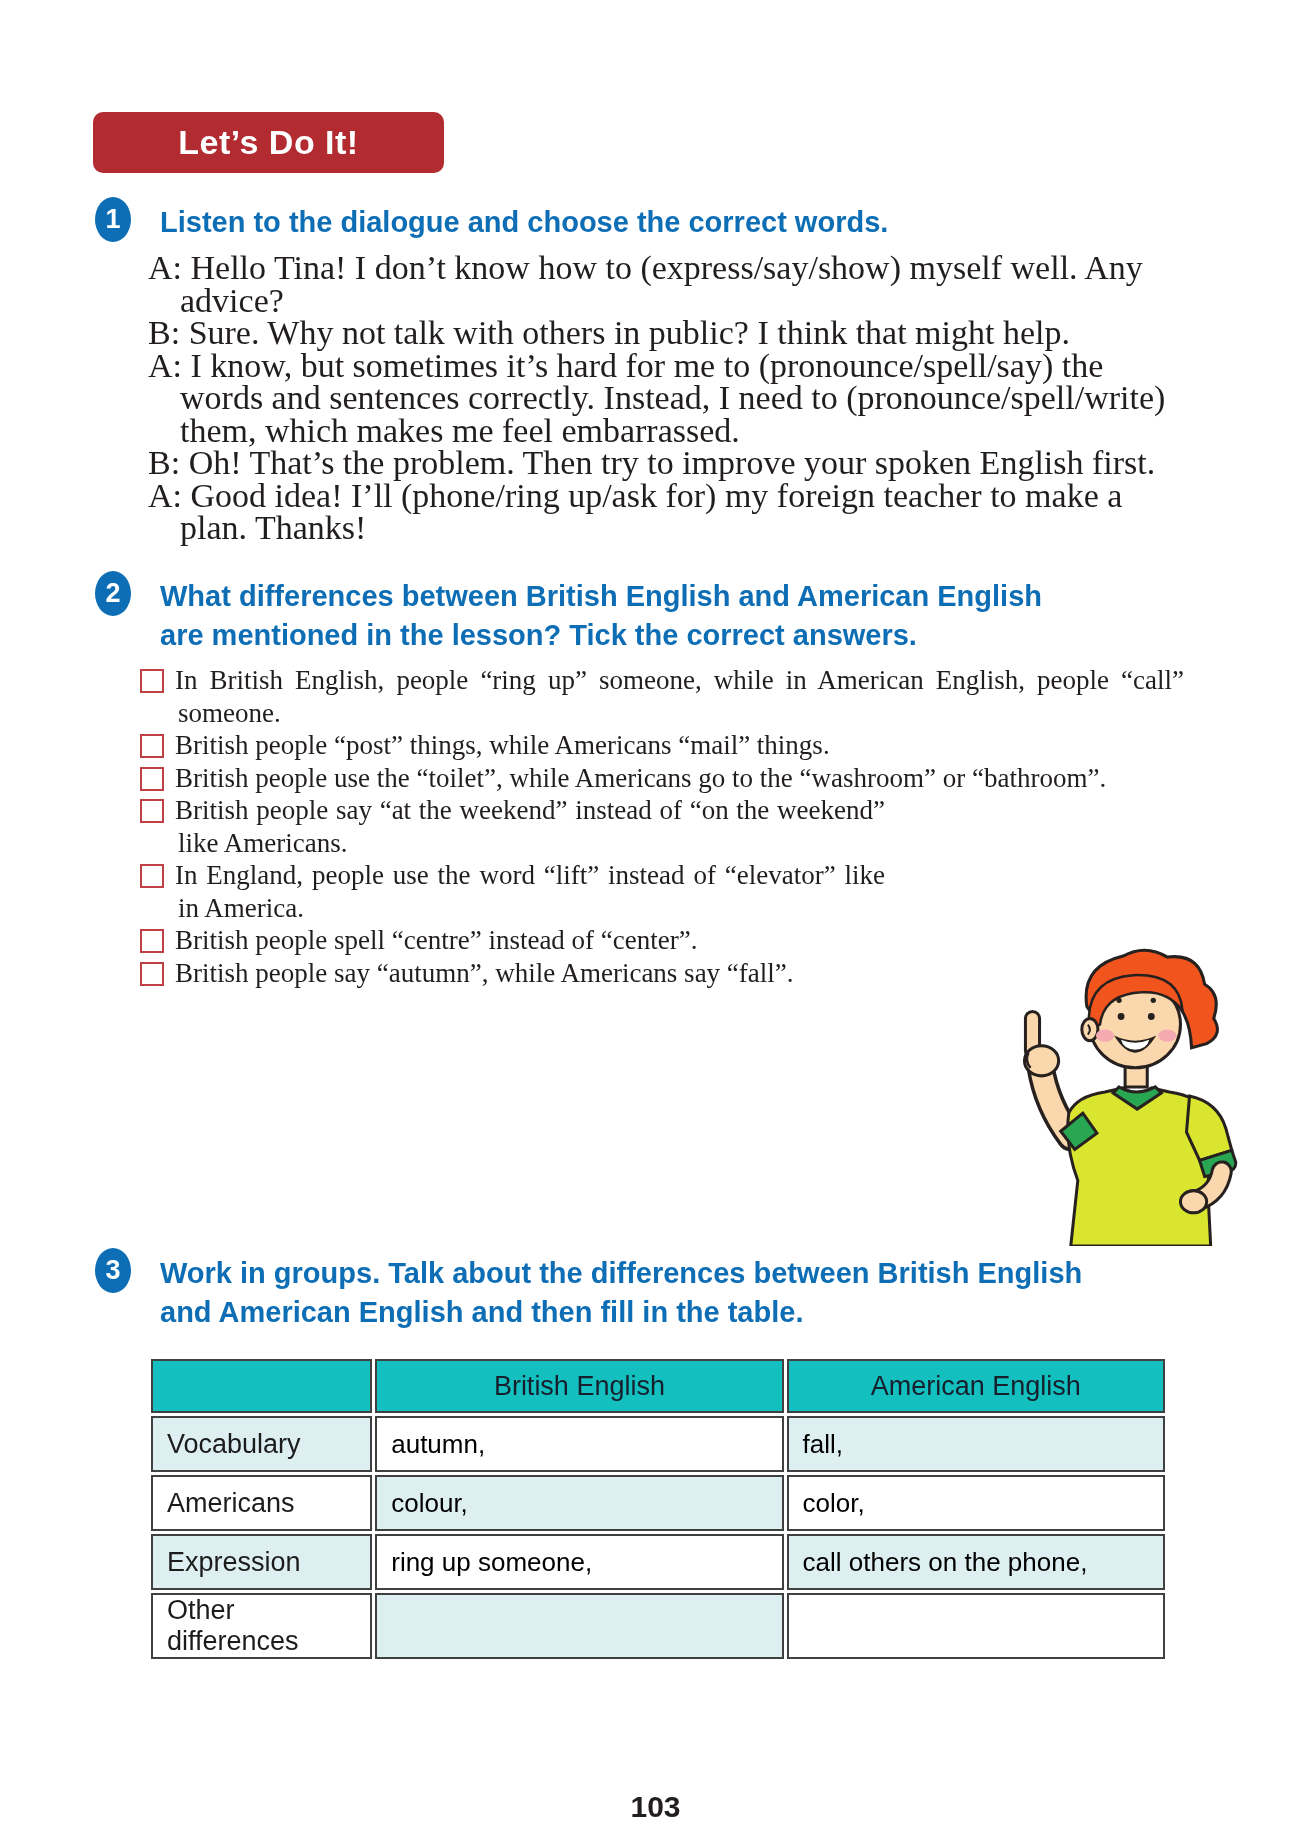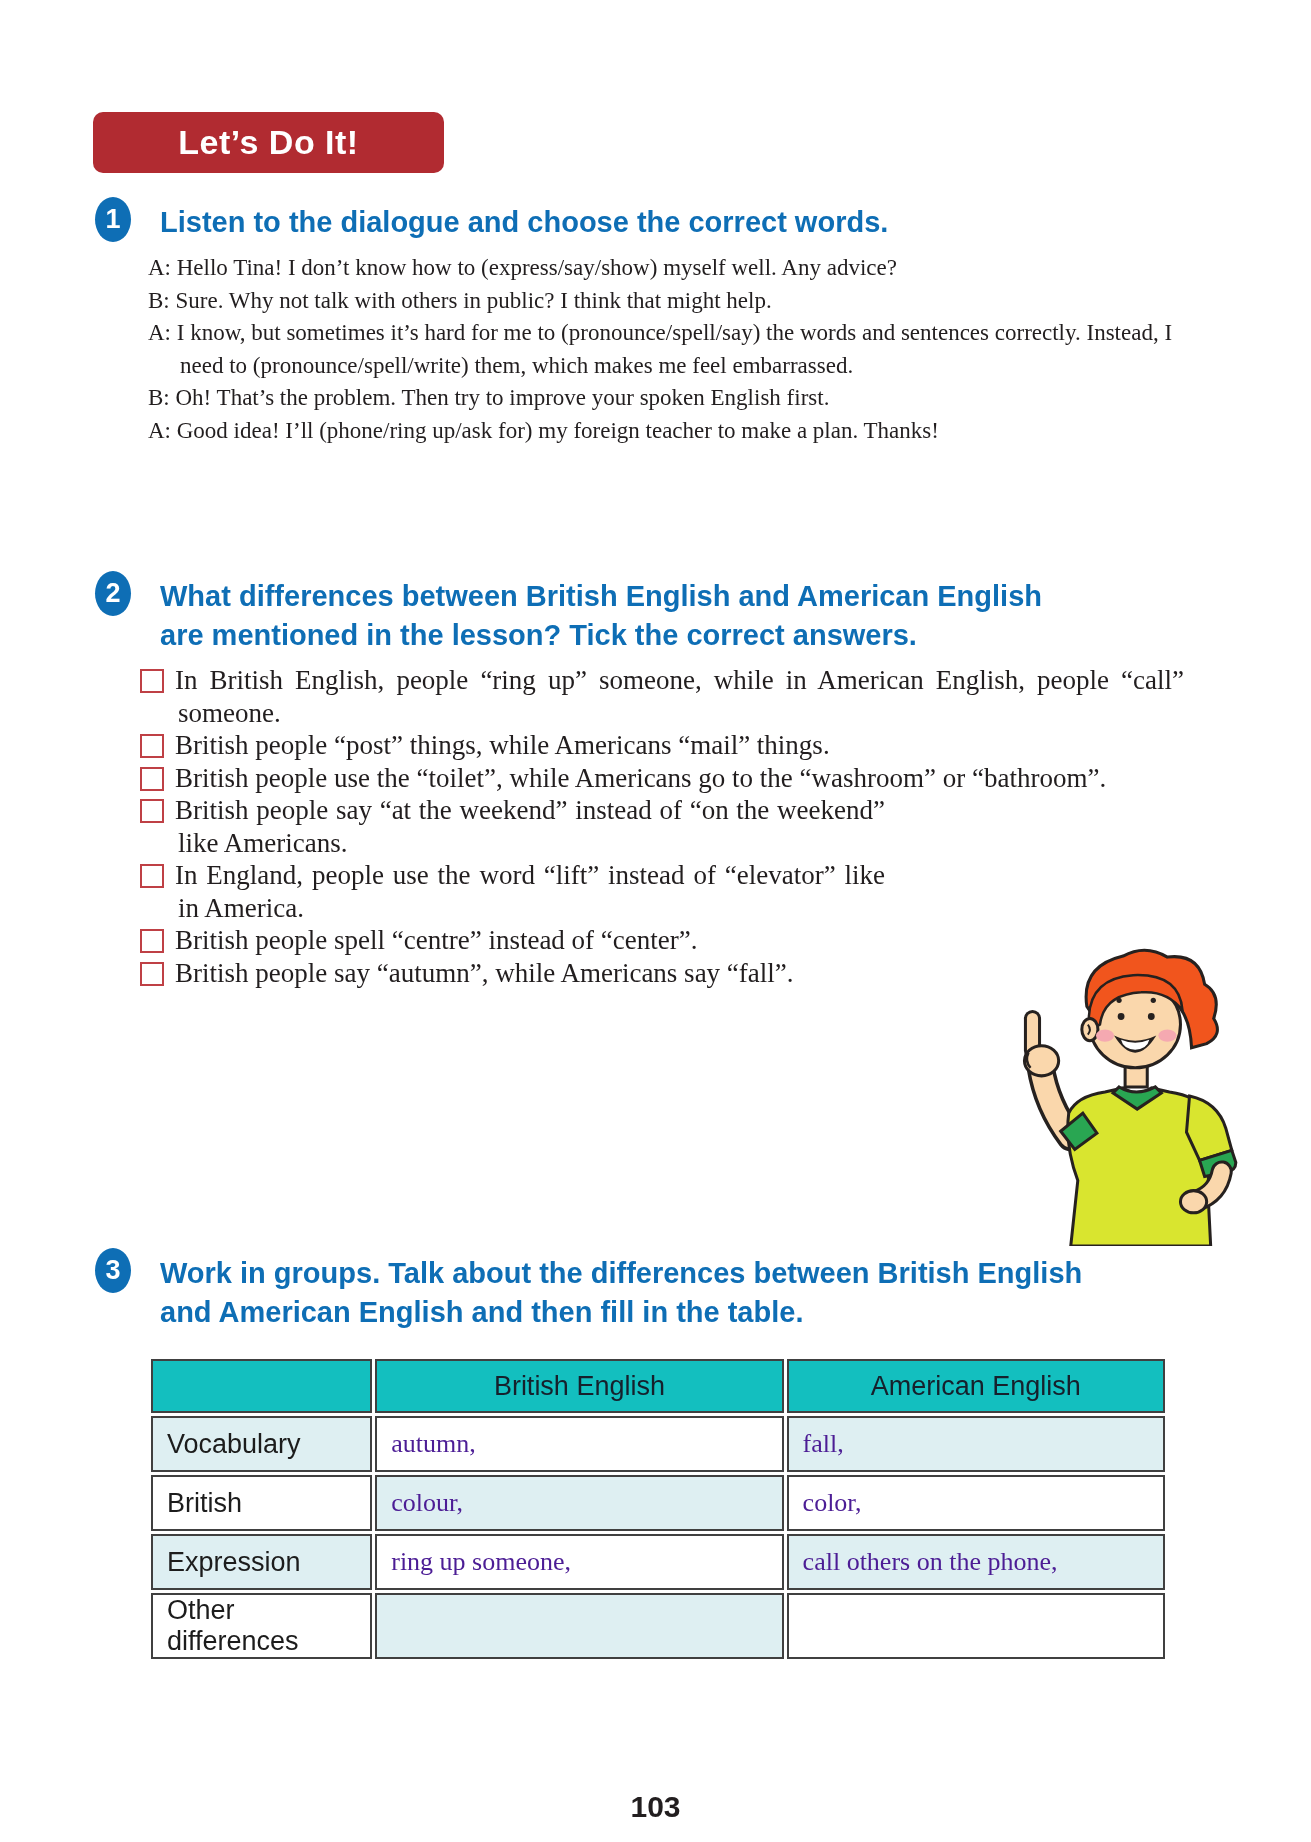--- a/index.html
+++ b/index.html
@@ -23,21 +23,21 @@
     position:absolute; left:160px; color:#0E6EB5;
     font-family:"Liberation Sans", sans-serif; font-weight:bold;
     font-size:29px; line-height:39px;
   }
   #badge1 { top:197px; } #title1 { top:203px; width:940px; }
   #badge2 { top:571px; } #title2 { top:577px; width:990px; }
   #badge3 { top:1248px; } #title3 { top:1254px; width:1040px; }
 
   .dialogue {
     position:absolute; left:148px; top:252px; width:1040px;
-    font-size:23px; line-height:32.5px;
+    font-size:34px; line-height:32.5px;
   }
   .dlg-line { padding-left:32px; text-indent:-32px; }
 
   .checklist {
     position:absolute; left:140px; top:664px; width:1044px;
     font-size:27px; line-height:32.5px;
   }
   .chk-item { padding-left:38px; text-indent:-38px; text-align:justify; }
   .chk-item.narrow { width:745px; }
   .checkbox {
@@ -51,21 +51,21 @@
   table { border-collapse:separate; border-spacing:3px; table-layout:fixed; width:100%; }
   td, th { border:2px solid #404040; vertical-align:middle; }
   th {
     height:54px; background:#13BFBF; color:#16202c;
     font-family:"Liberation Sans", sans-serif; font-weight:normal; font-size:27px;
     text-align:center;
     margin-left:20px;
   }
   td { height:56px; padding-left:14px; }
   td.lbl { font-family:"Liberation Sans", sans-serif; font-size:27px; color:#1c1c1c; }
-  td.ans { font-family:Liberation Serif, serif; font-size:26px; color:#4c1d95; }
+  td.ans { font-family:Liberation Sans, sans-serif; font-size:26px; color:#000000; }
   .lt { background:#DEEFF2; } .wt { background:#ffffff; }
 
   .pagenum {
     position:absolute; top:1750px; left:0; width:100%; text-align:center;
     font-family:"Liberation Sans", sans-serif; font-weight:bold; font-size:30px; color:#221e1f;margin-top:40px;
   }
 </style>
 </head>
 <body>
 
@@ -165,21 +165,21 @@
         <th></th>
         <th>British English</th>
         <th>American English</th>
       </tr>
       <tr>
         <td class="lbl lt">Vocabulary</td>
         <td class="ans wt">autumn,</td>
         <td class="ans lt">fall,</td>
       </tr>
       <tr>
-        <td class="lbl wt">British</td>
+        <td class="lbl wt">Americans</td>
         <td class="ans lt">colour,</td>
         <td class="ans wt">color,</td>
       </tr>
       <tr>
         <td class="lbl lt">Expression</td>
         <td class="ans wt">ring up someone,</td>
         <td class="ans lt">call others on the phone,</td>
       </tr>
       <tr>
         <td class="lbl wt">Other differences</td>

